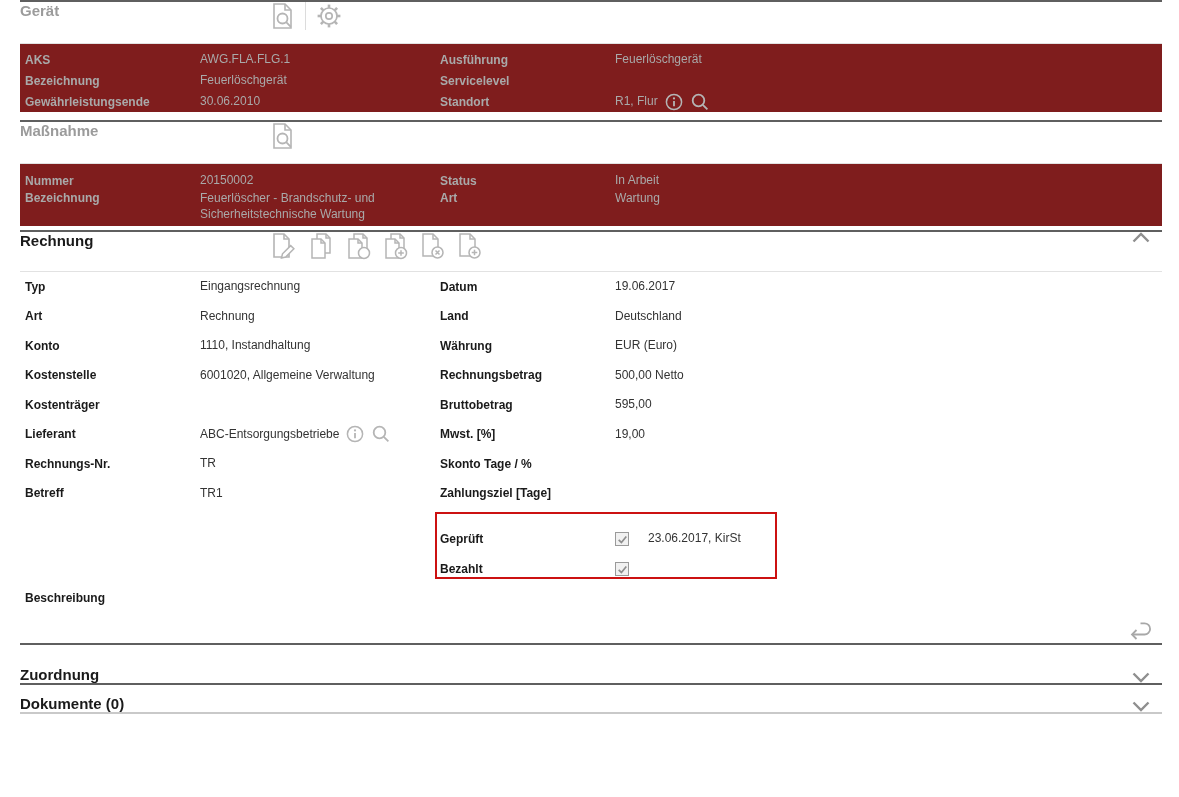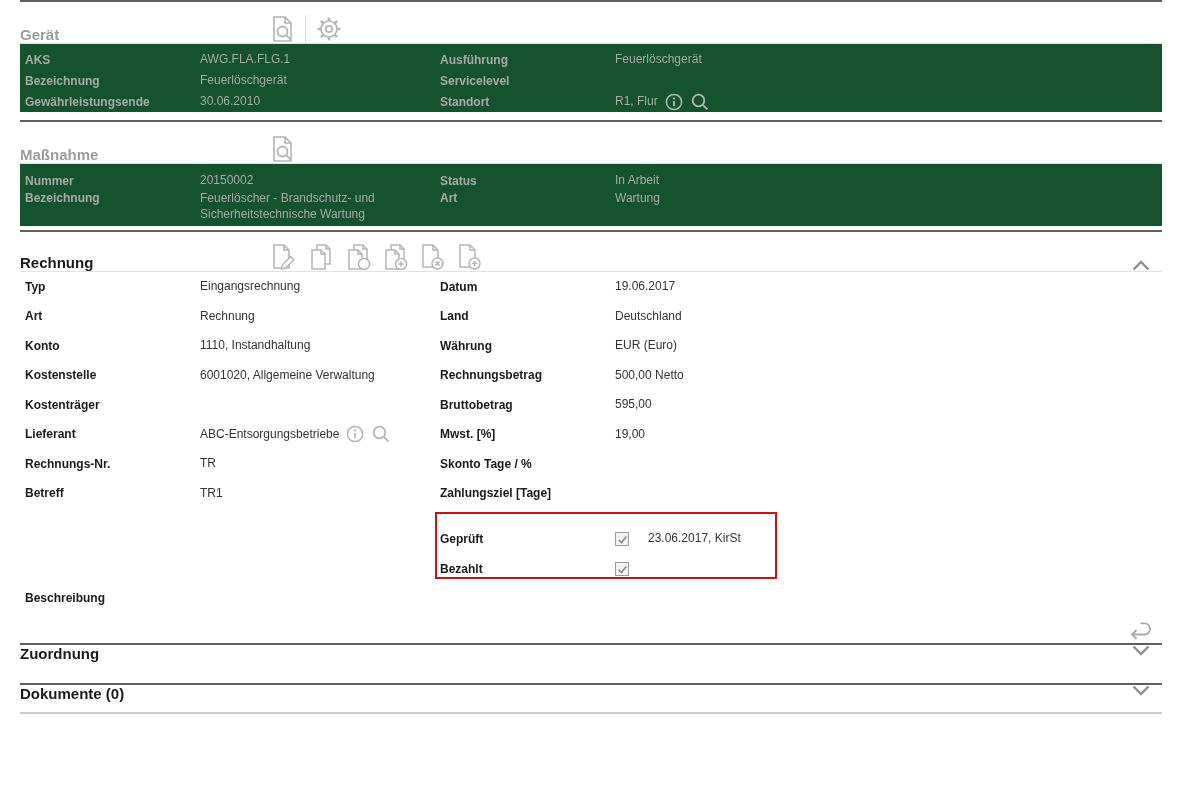--- a/index.html
+++ b/index.html
@@ -10,35 +10,35 @@
   }
   .page { padding:0 17px 0 20px; }
 
   .title { padding-top:23px; height:50px; font-size:21px; font-weight:bold; color:#000; }
 
   .hr-dark  { height:2px; background:#5f5f5f; }
   .hr-light { height:1px; background:#e2e2e2; }
   .hr-end   { height:2px; background:#c9c9c9; }
 
   
-  .sec-head { display:flex; align-items:flex-end; }
+  .sec-head { display:flex; align-items:flex-start; }
   .sec-head.h41 { height:41px; }
   .sec-head.h39 { height:39px; }
   .sec-title { flex:0 0 250px; font-size:15px; font-weight:bold; }
   .sec-title.muted { color:#9b9b9b; }
   .sec-title.dark  { color:#1a1a1a; }
   .toolbar { display:flex; align-items:center; gap:9px; }
   .toolbar .vsep { width:1px; height:28px; background:#dcdcdc; }
   .icon-btn { display:inline-flex; align-items:center; justify-content:center; cursor:pointer; }
   .head-spacer { flex:1; }
   .chev { margin-right:12px; display:inline-flex; cursor:pointer; }
 
   
   .fields { }
-  .fields.disabled { background:#14532d; }
+  .fields.disabled { background:#7f1d1d; }
   .fields.disabled .flabel, .fields.disabled .fvalue { color:#a9a9a9; }
   .row { display:flex; align-items:center; }
   .row.top { align-items:flex-start; }
   .c1 { width:180px; padding-left:5px; }
   .c2 { width:240px; }
   .c3 { width:175px; }
   .c4 { flex:1; }
   .flabel { font-size:12px; font-weight:bold; color:#1a1a1a; }
   .fvalue { font-size:12px; color:#333; line-height:15.5px; }
   .inline-icons { display:inline-flex; align-items:center; gap:7px; }
@@ -59,21 +59,21 @@
   .chk-value { margin-left:19px; font-size:12px; color:#333; }
   .besch-row { margin-top:3px; height:22px; display:flex; align-items:center; }
   .undo-row { height:34px; display:flex; justify-content:flex-end; align-items:flex-start; padding-top:10px; }
   .undo-row .icon-btn { margin-right:10px; }
 
   .highlight-box {
     position:absolute; left:415px; top:240px; width:342px; height:67px;
     border:2px solid #cc1111; pointer-events:none;
   }
 
-  .accordion { display:flex; align-items:flex-start; }
+  .accordion { display:flex; align-items:flex-end; }
   .acc-zuordnung { height:38px; }
   .acc-dokumente { height:27px; }
   .acc-title { font-size:15px; font-weight:bold; color:#1a1a1a; flex:1; }
 
   svg { display:block; }
 </style>
 </head>
 <body>
 
 <div class="page">

